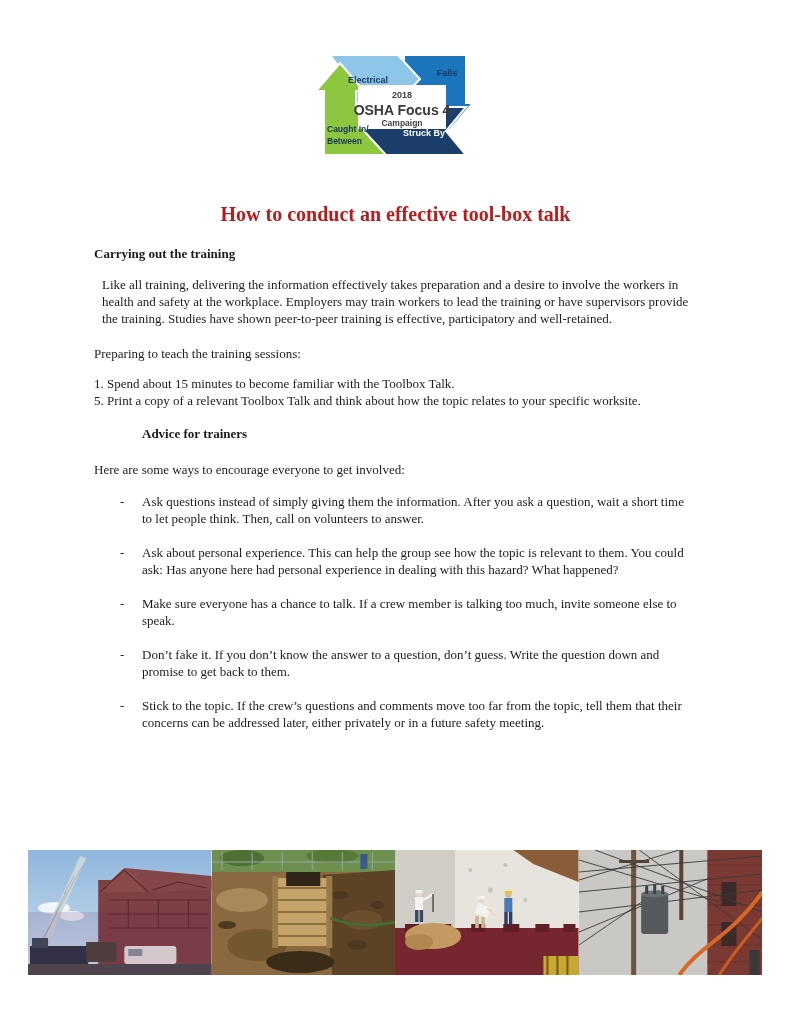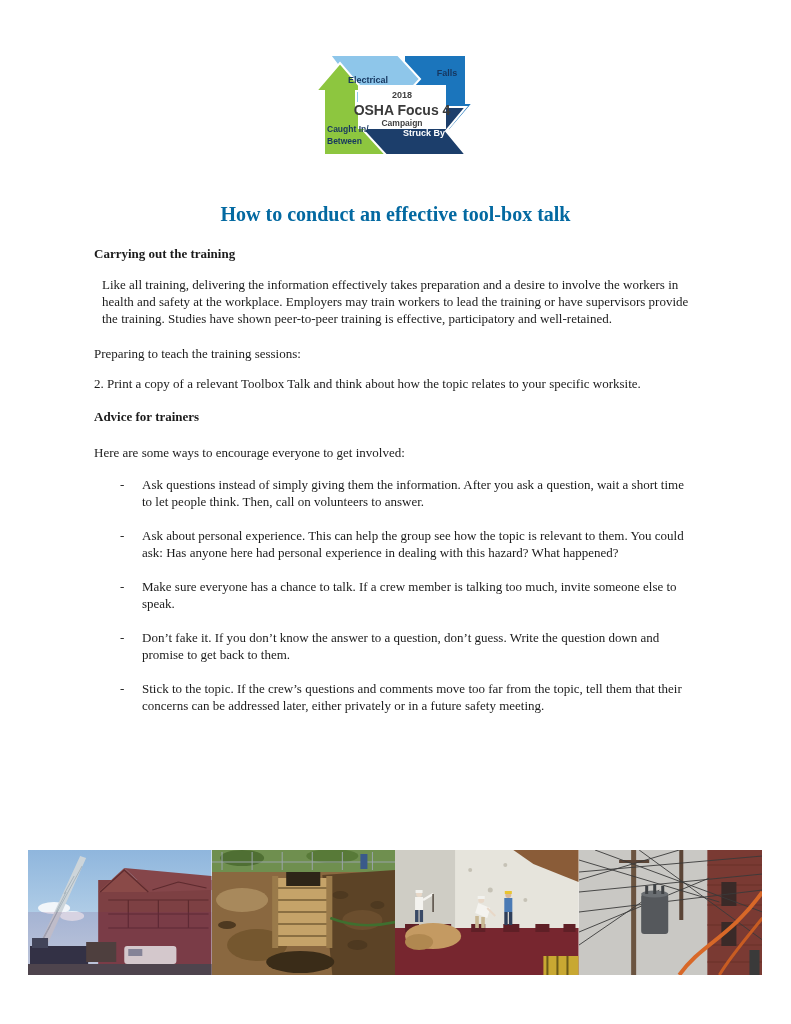--- a/index.html
+++ b/index.html
@@ -1,30 +1,30 @@
 <!DOCTYPE html>
 <html><head>
 <meta charset="utf-8">
 <style>
   html,body{margin:0;padding:0;}
   body{width:791px;height:1024px;background:#ffffff;font-family:"Liberation Serif", serif;color:#1b1b1b;}
   .page{position:relative;width:791px;height:1024px;overflow:hidden;background:#fff;}
   .logo-wrap{margin:45px auto 0;width:160px;height:116px;}
   .logo-wrap svg{display:block;}
   .logo-sans{font-family:"Liberation Sans", sans-serif;}
-  .doc-title{margin:40px 0 0;text-align:center;font-size:20px;font-weight:bold;line-height:26px;color:#0369a1;}
+  .doc-title{margin:40px 0 0;text-align:center;font-size:20px;font-weight:bold;line-height:26px;color:#b91c1c;}
   .content{margin:0 94px;font-size:13px;line-height:17px;}
   .h{}
   .h.bold{font-weight:bold;}
   .s-carrying{margin-top:18px;}
   .p1{margin:14px 8px 0;}
   .s-preparing{margin-top:18px;}
   .numbered{margin-top:13px;}
   .numbered div{margin:0;}
-  .s-advice{margin-top:16px;}
+  .s-advice{margin-top:16px;margin-left:48px;}
   .p2{margin:15px 0 0;}
   .s-ways{margin-top:19px;}
   .bullets{margin-top:15px;}
   .bullet{display:flex;margin-bottom:17px;}
   .bullet .dash{flex:none;width:22px;padding-left:26px;}
   .bullet .btxt{flex:1 1 0;}
   .photo-strip{position:absolute;left:28px;top:850px;width:734px;height:125px;display:flex;}
   .photo{flex:1 1 0;height:125px;overflow:hidden;}
   .photo svg{display:block;width:100%;height:100%;}
 </style>
@@ -58,21 +58,22 @@
   </div>
 
   <h1 class="doc-title">How to conduct an effective tool-box talk</h1>
 
   <div class="content">
     <div class="h bold s-carrying">Carrying out the training</div>
     <p class="p1">Like all training, delivering the information effectively takes preparation and a desire to involve the workers in health and safety at the workplace. Employers may train workers to lead the training or have supervisors provide the training. Studies have shown peer-to-peer training is effective, participatory and well-retained.</p>
 
     <div class="h s-preparing">Preparing to teach the training sessions:</div>
     <div class="numbered">
-      <div>2. Print a copy of a relevant Toolbox Talk and think about how the topic relates to your specific worksite.</div>
+      <div>1. Spend about 15 minutes to become familiar with the Toolbox Talk.</div>
+      <div>5. Print a copy of a relevant Toolbox Talk and think about how the topic relates to your specific worksite.</div>
     </div>
 
     <div class="h bold s-advice">Advice for trainers</div>
 
     <div class="h s-ways">Here are some ways to encourage everyone to get involved:</div>
     <div class="bullets">
       <div class="bullet">
         <span class="dash">-</span>
         <span class="btxt">Ask questions instead of simply giving them the information. After you ask a question, wait a short time to let people think. Then, call on volunteers to answer.</span>
       </div>

